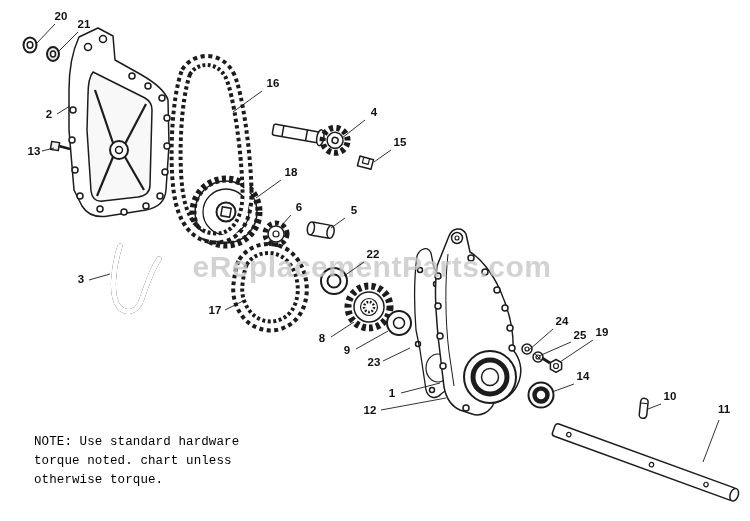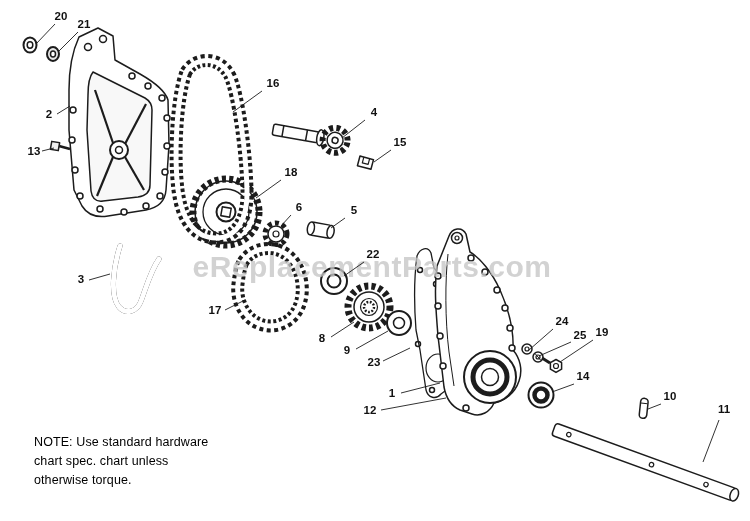--- a/index.html
+++ b/index.html
@@ -3,21 +3,21 @@
 <meta charset="utf-8">
 <style>
   html,body { margin:0; padding:0; background:#fff; }
   .canvas {
     position:relative; width:750px; height:521px; background:#ffffff;
     overflow:hidden; font-family:"Liberation Sans", sans-serif;
   }
   .canvas > svg { position:absolute; left:0; top:0; }
   .note {
     position:absolute; left:34px; top:433px; font-size:12.5px; color:#000;
-    line-height:1.5; letter-spacing:0.1px;
+    line-height:1.5; letter-spacing:0.1px;font-family:Liberation Mono, monospace;
   }
   .co { font-family:"Liberation Sans",sans-serif; font-size:11.5px; font-weight:bold; fill:#111; stroke:none; }
   .wm { font-family:"Liberation Sans",sans-serif; font-size:30px; font-weight:bold;
         letter-spacing:0.5px; opacity:0.78; stroke:none; }
   .ld line { stroke:#1c1c1c; stroke-width:0.9; }
   .chain { fill:none; stroke-width:13; stroke-dasharray:3.5 3; }
   .chain-core { fill:none; stroke:#ffffff !important; stroke-width:5; }
   .teeth { fill:none; stroke-dasharray:4 3.2; }
 </style>
 </head>
@@ -256,17 +256,17 @@
       <text class="co" x="580" y="339" text-anchor="middle">25</text>
       <text class="co" x="602" y="336" text-anchor="middle">19</text>
       <text class="co" x="583" y="380" text-anchor="middle">14</text>
       <text class="co" x="670" y="400" text-anchor="middle">10</text>
       <text class="co" x="724" y="413" text-anchor="middle">11</text>
     </g>
   </svg>
 
   <div class="note">
     <div>NOTE: Use standard hardware</div>
-    <div>chart spec. chart unless</div>
+    <div>torque noted. chart unless</div>
     <div>otherwise torque.</div>
   </div>
 
 </div>
 
 </body></html>

